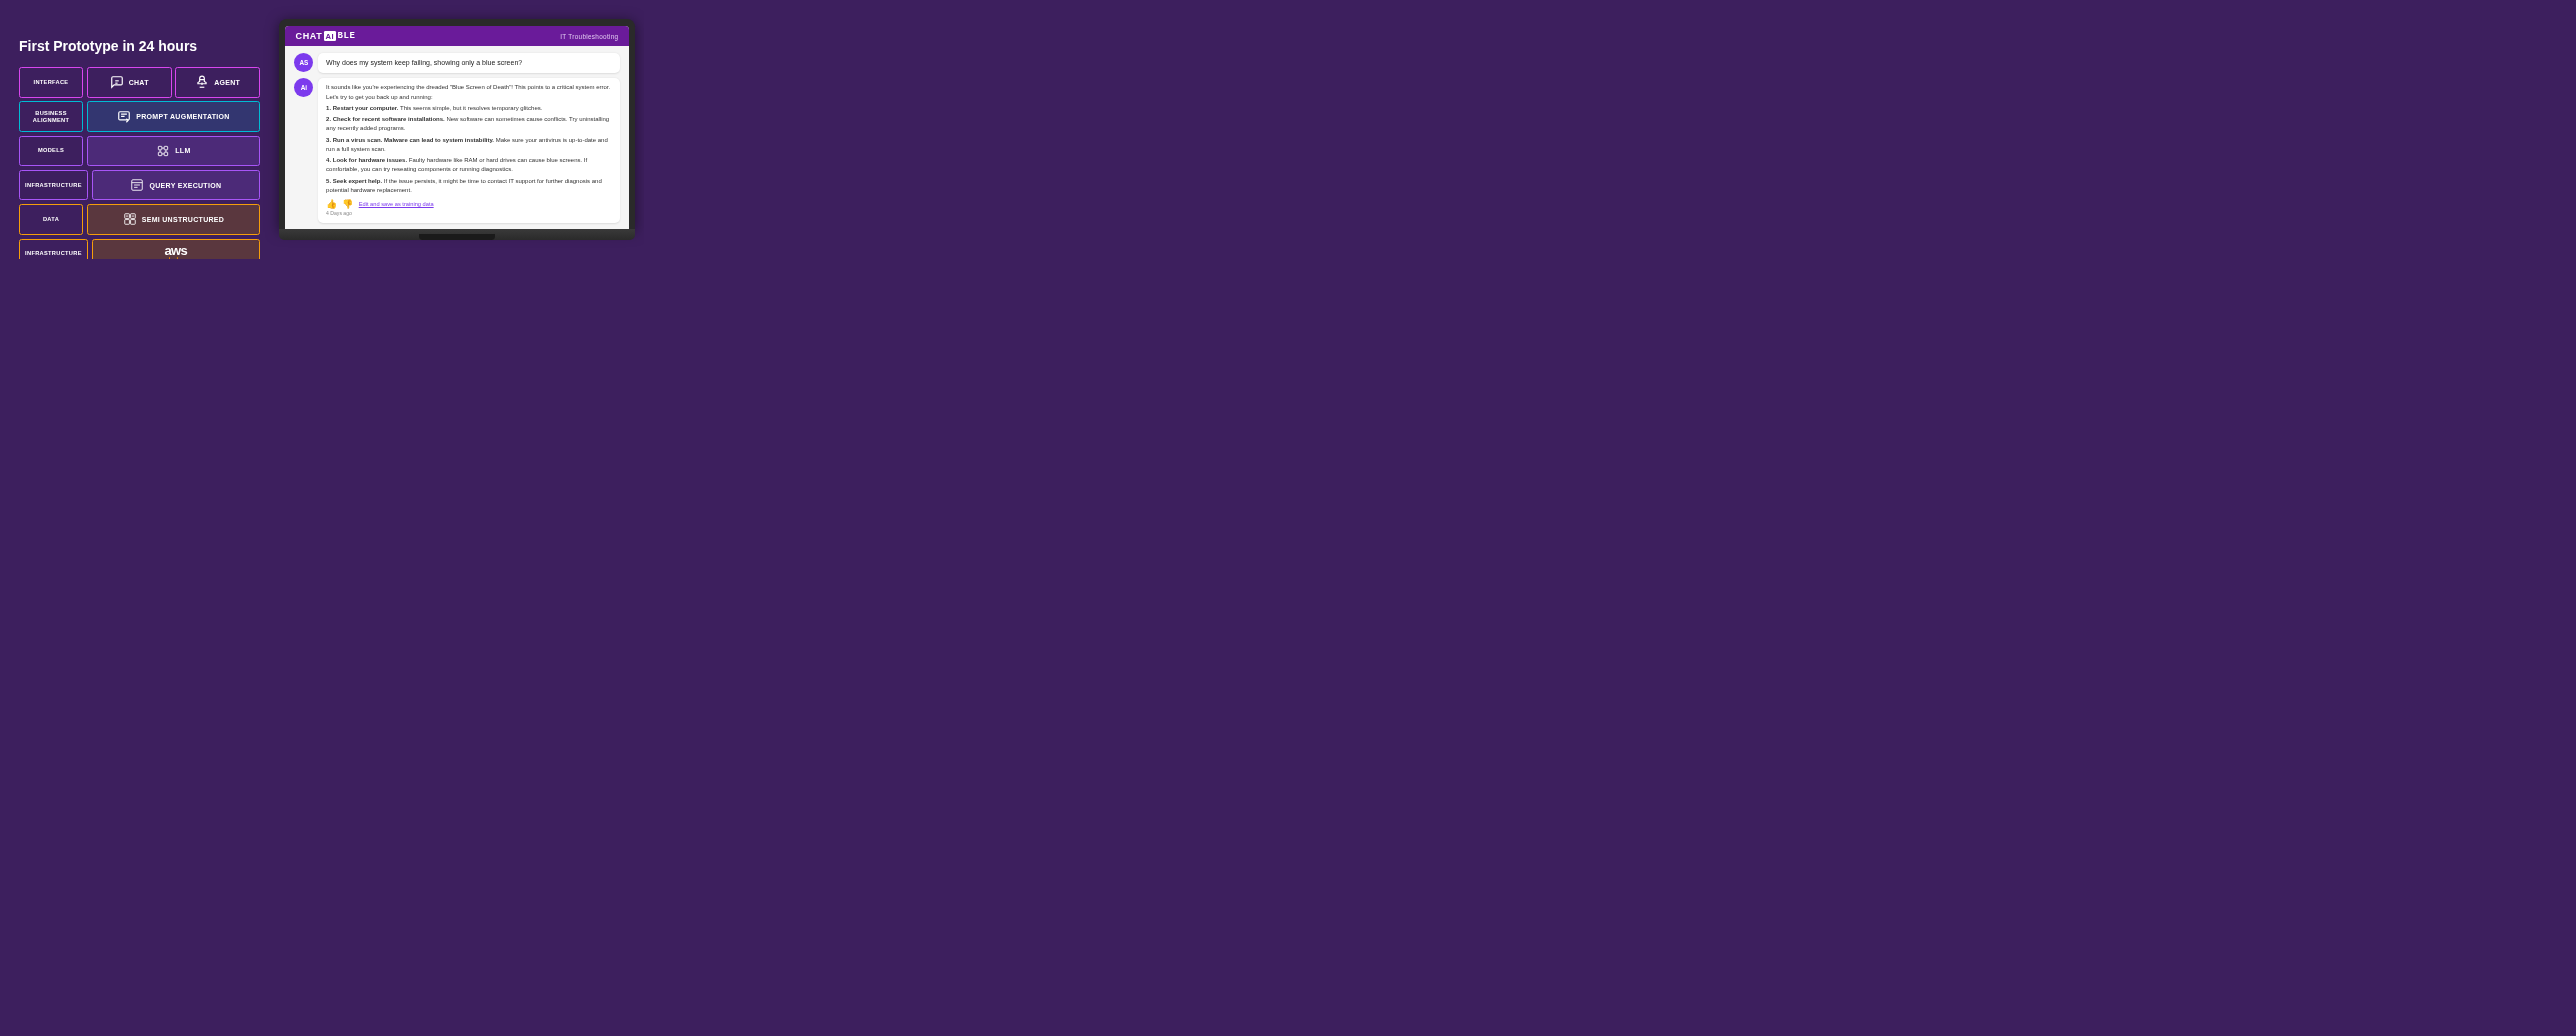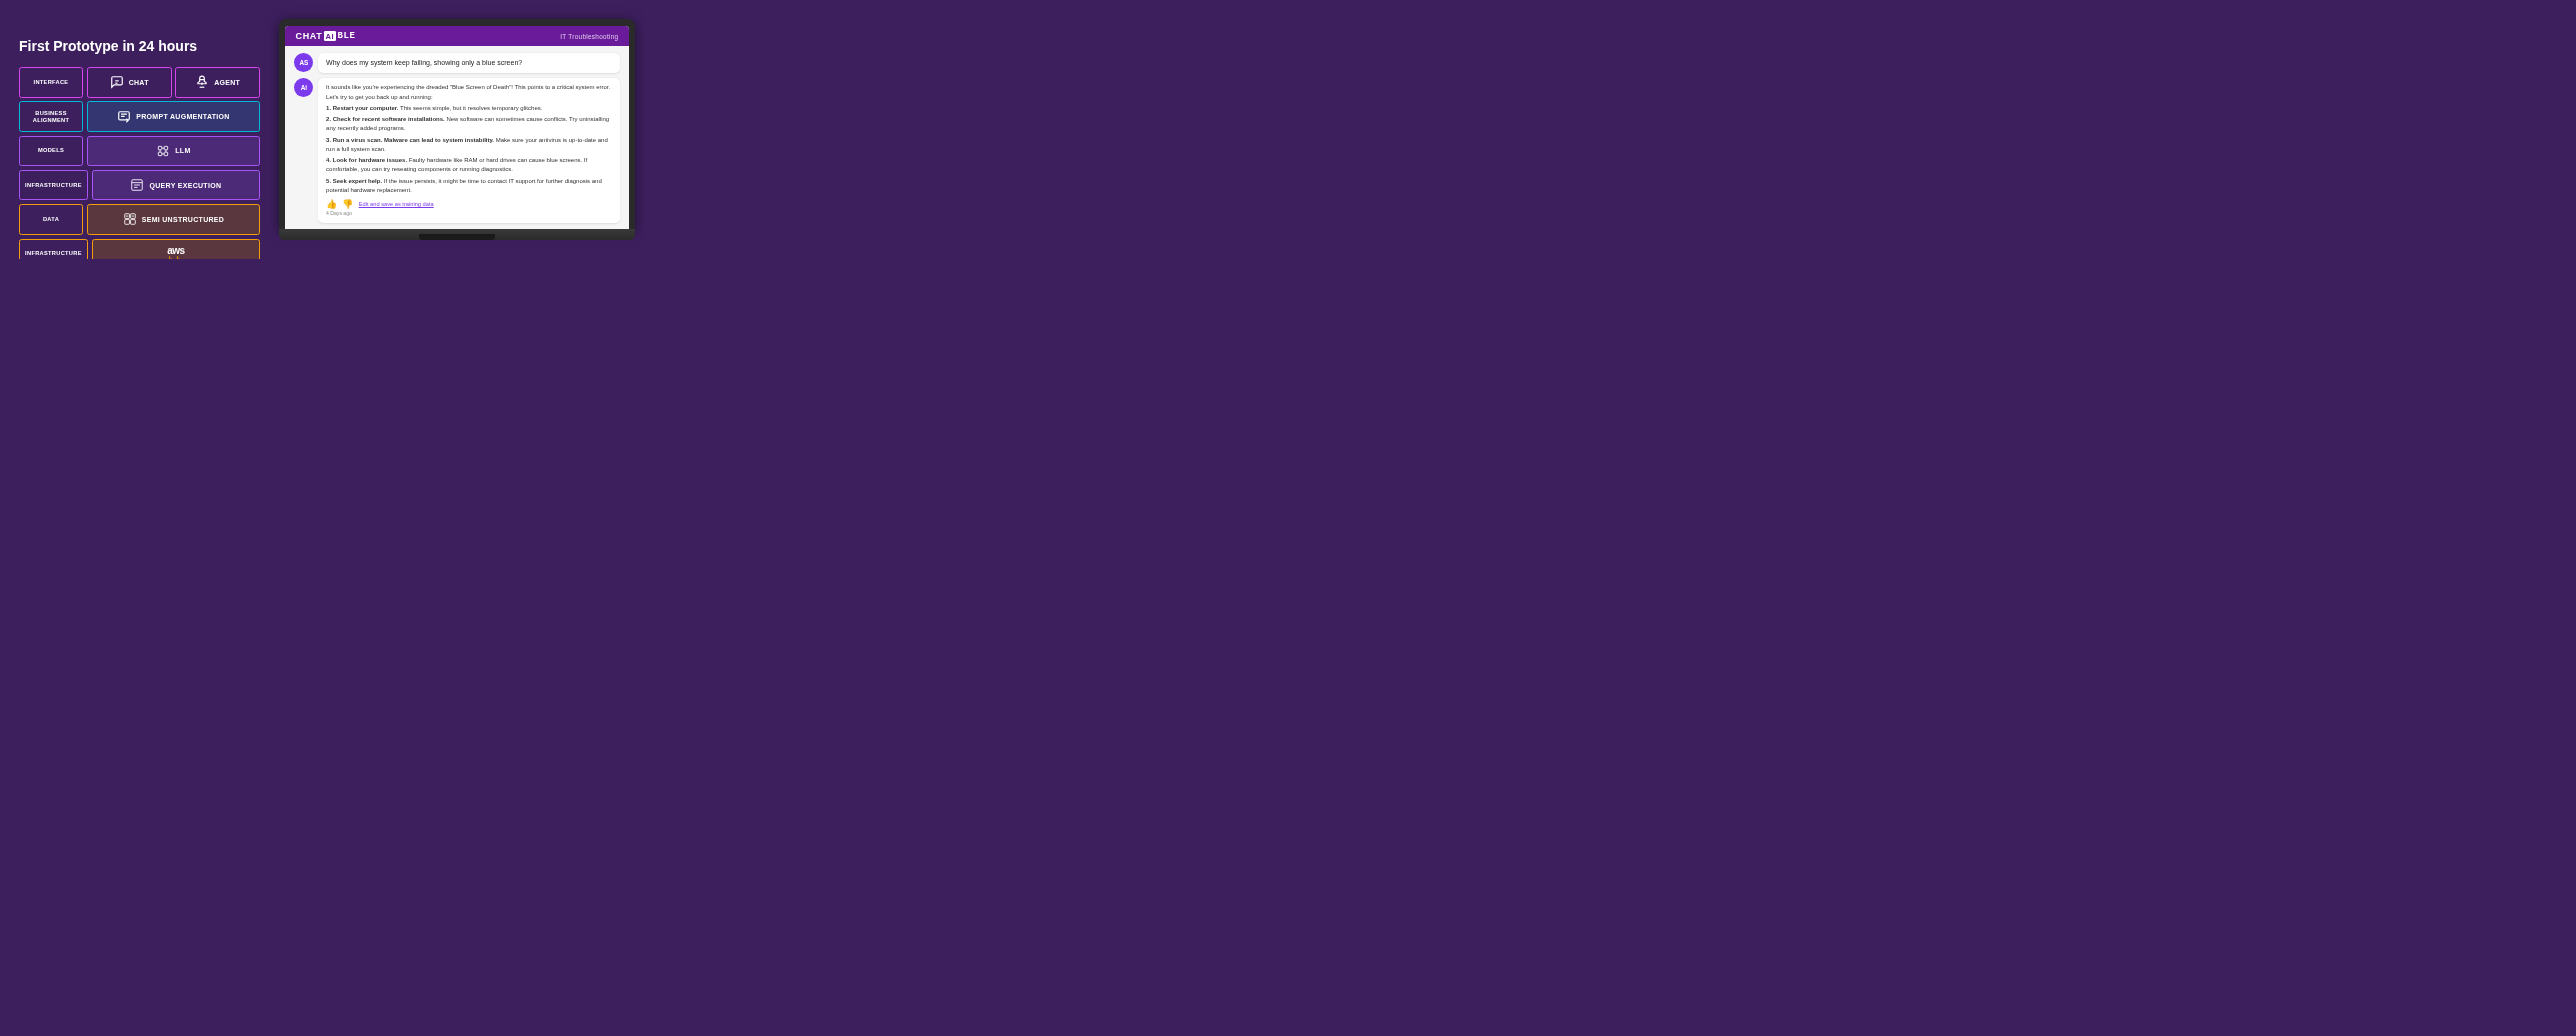--- a/index.html
+++ b/index.html
@@ -334,21 +334,21 @@
       align-items: center;
       justify-content: center;
       color: white;
       font-size: 6.4px;
       font-weight: 700;
       flex-shrink: 0;
     }
 
     
     .aws-text {
-      font-size: 10px;
+      font-size: 13px;
       font-weight: 700;
       color: #fff;
       letter-spacing: -0.6px;
     }
     .aws-arrow {
       font-size: 6.4px;
       color: #ff9900;
       letter-spacing: 2.5px;
     }
   </style>

